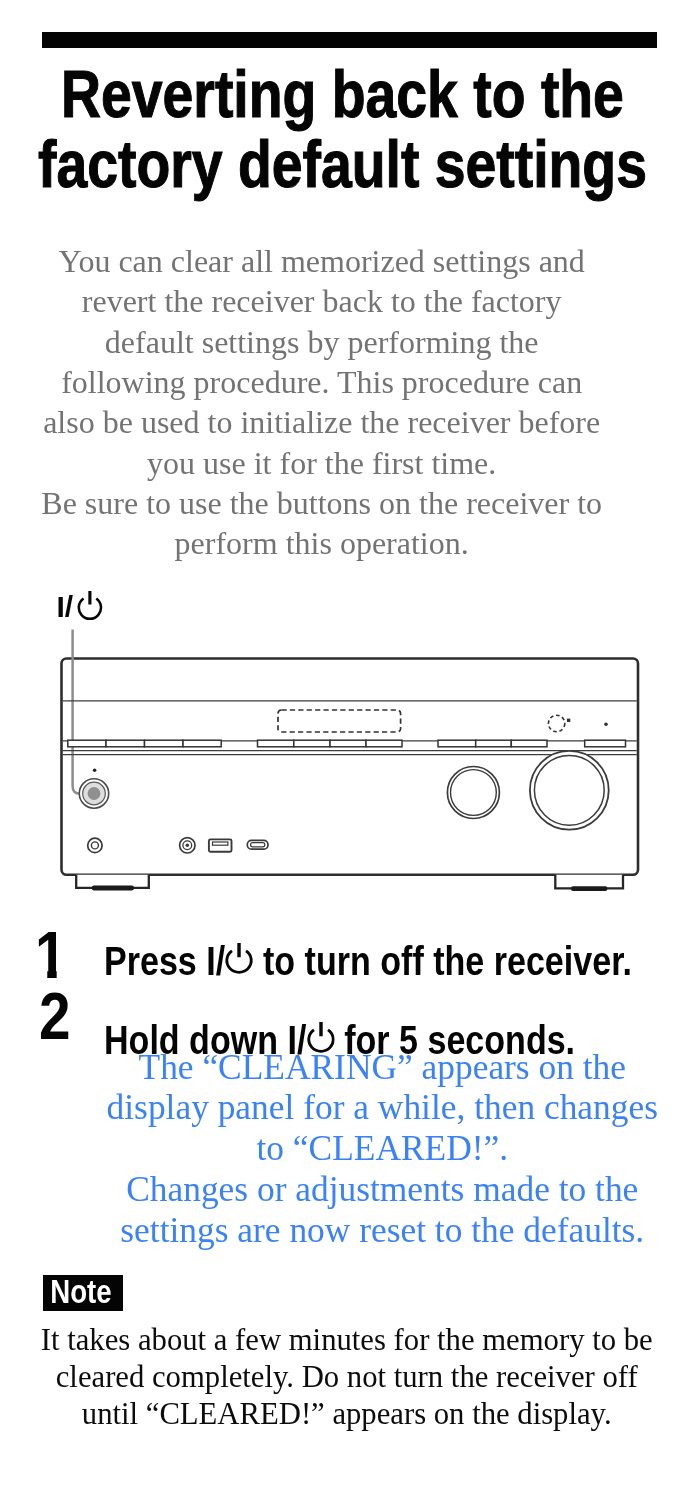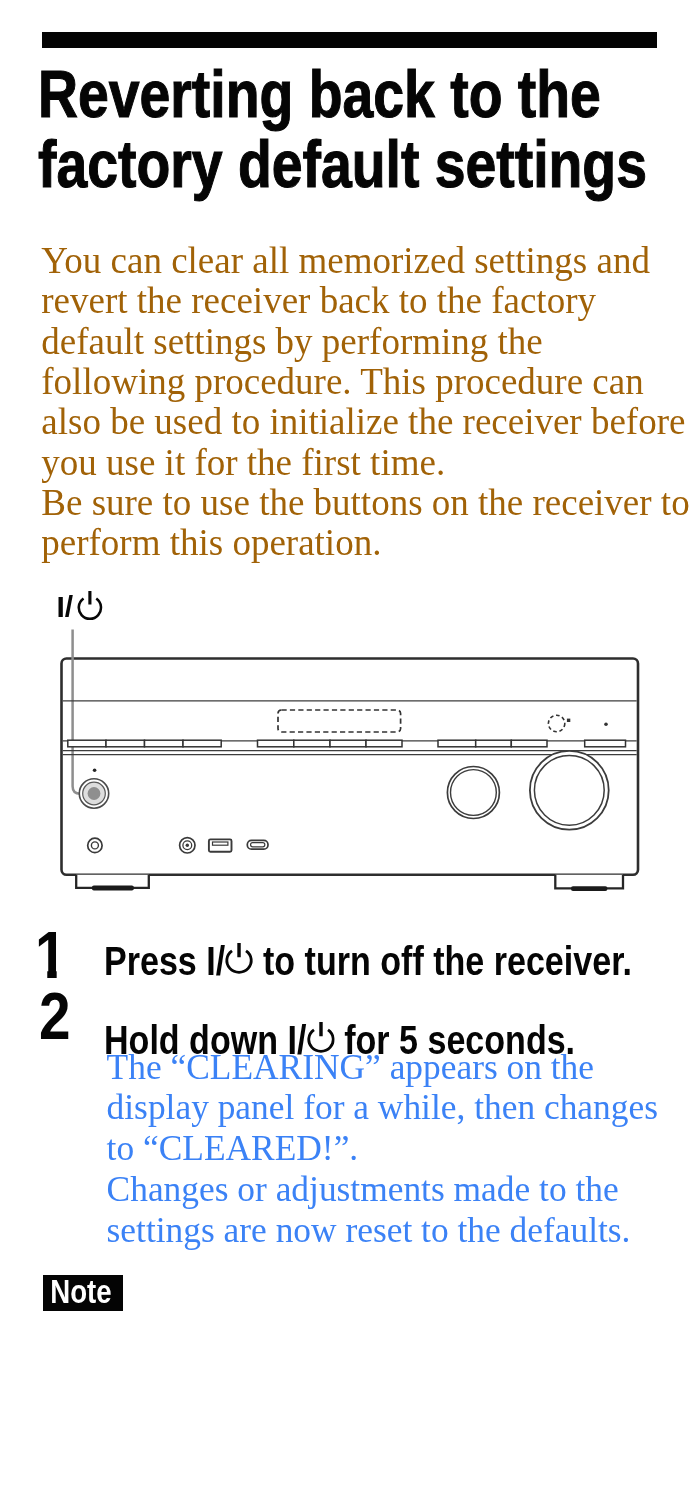--- a/index.html
+++ b/index.html
@@ -1,31 +1,31 @@
 <!DOCTYPE html>
 <html><head>
 <meta charset="utf-8">
 <style>
   * { margin: 0; padding: 0; box-sizing: border-box; }
   html, body { background: #ffffff; }
   body { width: 692px; height: 1494px; position: relative; overflow: hidden;
          font-family: "Liberation Sans", sans-serif; }
-  #page { position: absolute; inset: 0; background: #fff; color: #101010; }
+  #page { position: absolute; inset: 0; background: #fff; color: #101010; text-align: center; }
 
   .topbar { position: absolute; left: 42px; top: 31.5px; width: 615.3px; height: 16px;
             background: #040404; }
 
   .title { position: absolute; left: 37.5px; top: 59px; width: max-content;
            font-weight: 700; font-size: 67.5px; line-height: 70px; color: #050505;
            letter-spacing: 0; -webkit-text-stroke: 1.1px #050505; transform: scaleX(0.820); transform-origin: 0 0;
            white-space: pre-line; }
 
   .intro { position: absolute; left: 41.3px; top: 241px;
-           font-family: "Liberation Serif", serif; font-size: 37px; line-height: 40.35px;
-           color: #a16207; white-space: pre-line; }
+           font-family: "Liberation Serif", serif; font-size: 32px; line-height: 40.35px;
+           color: #737373; white-space: pre-line; }
 
   
   .figure { position: absolute; left: 0; top: 560px; width: 692px; height: 345px; }
   .receiver-svg { position: absolute; left: 0; top: 0; width: 692px; height: 345px; }
 
   .power-label { position: absolute; left: 56.5px; top: 30.6px; height: 32px;
                  font-weight: 700; font-size: 30px; line-height: 32px; color: #070707;
                  white-space: nowrap; }
   .power-label .pwr-label-icon { position: absolute; left: 20.3px; top: -0.6px;
                  width: 25.8px; height: 30.6px; }
@@ -187,14 +187,17 @@
             </svg><span> for 5 seconds.</span></span></div>
       <p class="step-body">The “CLEARING” appears on the
 display panel for a while, then changes
 to “CLEARED!”.
 Changes or adjustments made to the
 settings are now reset to the defaults.</p>
     </li>
   </ol>
 
   <div class="note-badge"><span class="badge-scale">Note</span></div>
+  <p class="note-text">It takes about a few minutes for the memory to be
+cleared completely. Do not turn the receiver off
+until “CLEARED!” appears on the display.</p>
 
 </div>
 
 </body></html>

